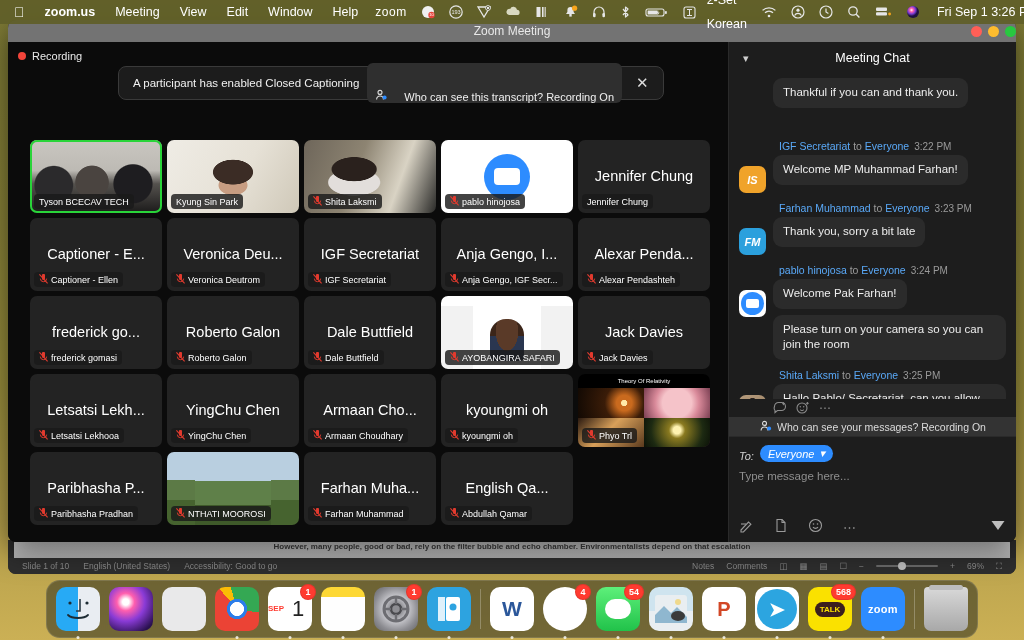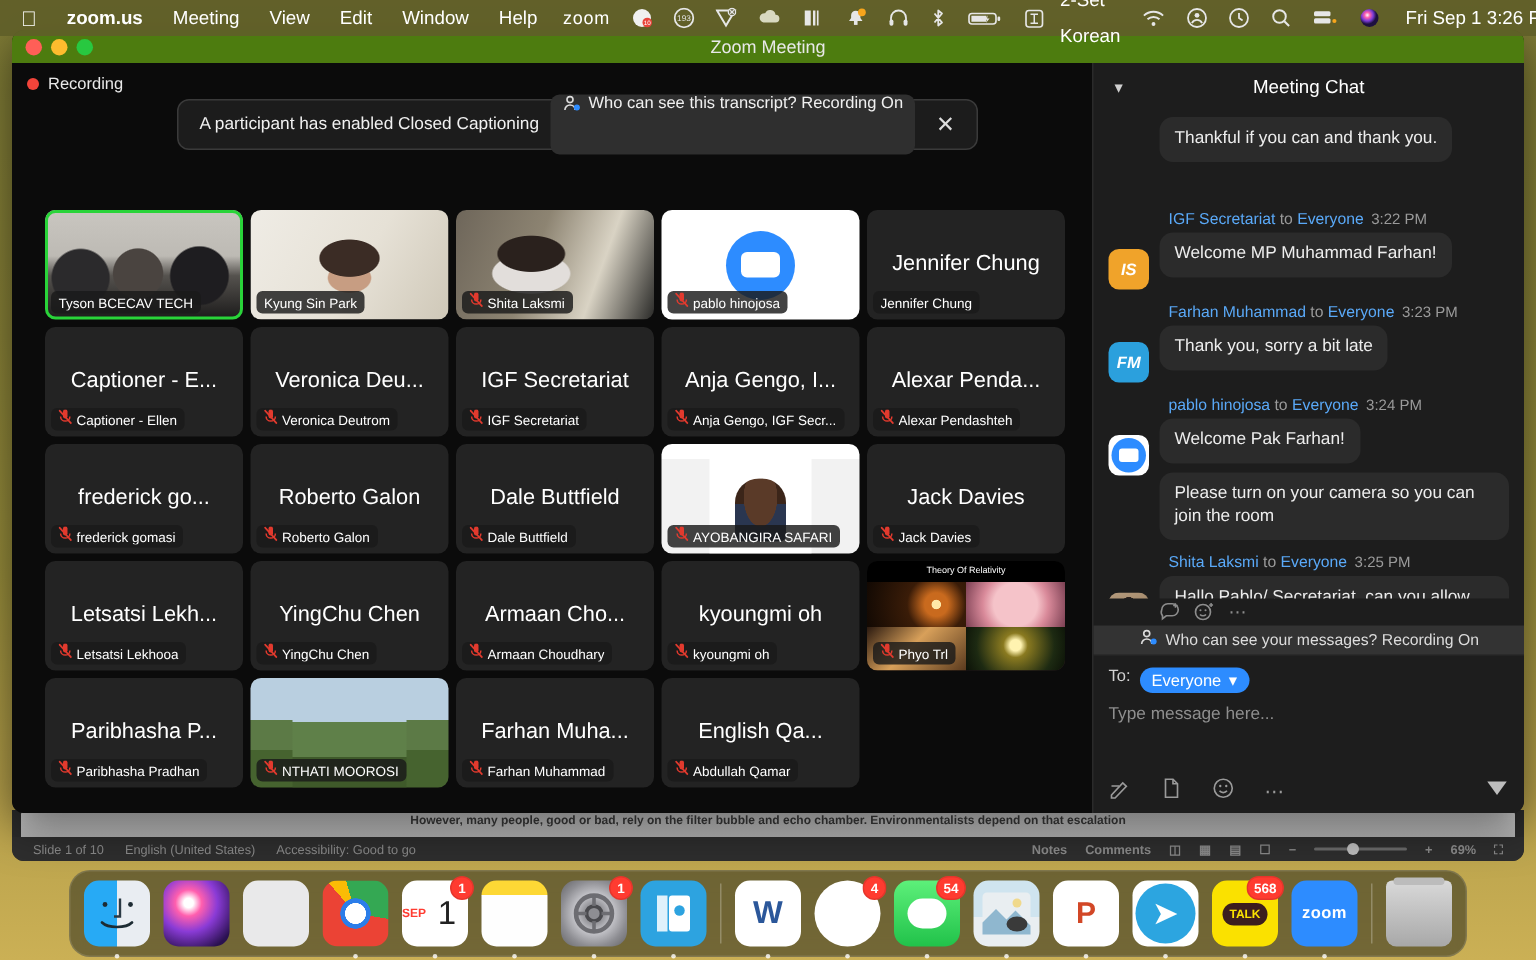--- a/index.html
+++ b/index.html
@@ -32,22 +32,23 @@
   #menubar .si { padding:0 7px; display:flex; align-items:center; line-height:24px; }
   #menubar .clock { padding:0 6px 0 10px; white-space:nowrap; }
   
   #zoomwin {
     position:absolute; left:8px; top:20px; width:1008px; height:522px;
     background:#1a1a1a; border-radius:8px; overflow:hidden;
     box-shadow:0 8px 30px rgba(0,0,0,.55);
     z-index:40;
   }
   #titlebar {
-    height:22px; background:#4d7c0f; display:flex; align-items:center;
+    height:22px; background:#737373; display:flex; align-items:center;
     position:relative;
+    justify-content:flex-end;
   }
   .traffic { display:flex; gap:6px; padding-left:9px; }
   .tl { width:11px; height:11px; border-radius:50%; }
   .tl.red{background:#ff5f57;} .tl.yellow{background:#febc2e;} .tl.green{background:#28c840;}
   #wintitle {
     position:absolute; left:0; right:0; text-align:center;
     color:#e8e8e8; font-size:12px; font-weight:400;
   }
   #winbody { display:flex; height:500px; }
   
@@ -61,21 +62,21 @@
   }
   #recbar .dot { width:8px;height:8px;border-radius:50%;background:#f2443a;margin-right:6px; }
   #ccbanner {
     position:absolute; left:110px; top:24px;
     background:#1c1c1c; border:1px solid #3a3a3a; border-radius:8px;
     height:34px; display:flex; align-items:center; padding:0 8px 0 14px; gap:8px;
     color:#f0f0f0; font-size:11.5px; white-space:nowrap;
   }
   #ccbanner .pill {
     background:#2f2f2f; border-radius:6px; height:40px; display:flex;
-    align-items:flex-start; gap:5px; padding:0 8px; font-size:11px;
+    align-items:flex-end; gap:17px; padding:0 8px; font-size:11px;
   }
   #ccbanner .xbtn { font-size:15px; color:#ddd; padding:0 6px; cursor:default; }
   #grid {
     position:absolute; left:22px; top:98px;
     display:grid; grid-template-columns:repeat(5,132px);
     grid-auto-rows:73px; gap:5px 5px;
   }
   .tile {
     position:relative; background:#232323; border-radius:7px; overflow:hidden;
     display:flex; align-items:center; justify-content:center;
@@ -206,21 +207,21 @@
     color:#ededed; font-size:11.5px; line-height:1.35;
     display:inline-block; max-width:100%;
   }
   .bub + .bub { margin-top:6px; }
   .reactbar { display:flex; gap:9px; padding:2px 0 0 44px; color:#8c8c8c; font-size:12px; }
   #privacybar {
     background:#333; height:19px; display:flex; align-items:center;
     justify-content:center; gap:5px; color:#dcdcdc; font-size:10.5px;
   }
   #composer { padding:8px 10px 6px 10px; border-top:1px solid #2a2a2a; }
-  #torow { display:flex; align-items:flex-start; gap:6px; margin-bottom:8px; }
+  #torow { display:flex; align-items:flex-end; gap:6px; margin-bottom:8px;font-style:italic; }
   #torow .lbl { color:#d2d2d2; font-size:11px; }
   .pillsel {
     background:#2d8cff; color:#fff; font-size:11px; border-radius:10px;
     padding:2px 8px; display:flex; align-items:center; gap:5px;
   }
   #typebox { color:#8e8e8e; font-size:11.5px; min-height:44px; }
   #comptools { display:flex; align-items:center; gap:20px; color:#9a9a9a; font-size:13px; padding-top:4px; }
   #comptools .send { margin-left:auto; color:#bdbdbd; }
   
   #pptstrip {
@@ -232,21 +233,21 @@
     background:linear-gradient(180deg,#d6d6d6,#b4b4b4);
     border-radius:3px 3px 0 0;
     color:#3c3c3c; font-size:8px; text-align:center; line-height:14px;
     overflow:hidden; font-weight:bold;
   }
   #pptstatus {
     position:absolute; left:0; bottom:0; width:100%; height:16px;
     background:#2e2e2e; display:flex; align-items:center;
     color:#8a8a8a; font-size:8.5px; gap:14px; padding:0 14px;
   }
-  #pptstatus .right { margin-left:auto; display:flex; align-items:center; gap:12px;font-weight:bold; }
+  #pptstatus .right { margin-left:auto; display:flex; align-items:center; gap:12px; }
   .zslider{width:62px;height:2px;background:#6a6a6a;position:relative;border-radius:2px;}
   .zslider .knob{position:absolute;left:36%;top:-3px;width:8px;height:8px;border-radius:50%;background:#bdbdbd;}
   
   #dock {
     position:absolute; left:50%; transform:translateX(-50%);
     bottom:2px; height:58px;
     background:rgba(42,44,30,.55); border:1px solid rgba(255,255,255,.12);
     border-radius:14px; display:flex; align-items:center; gap:9px;
     padding:0 9px; z-index:70;
     backdrop-filter:blur(6px);

